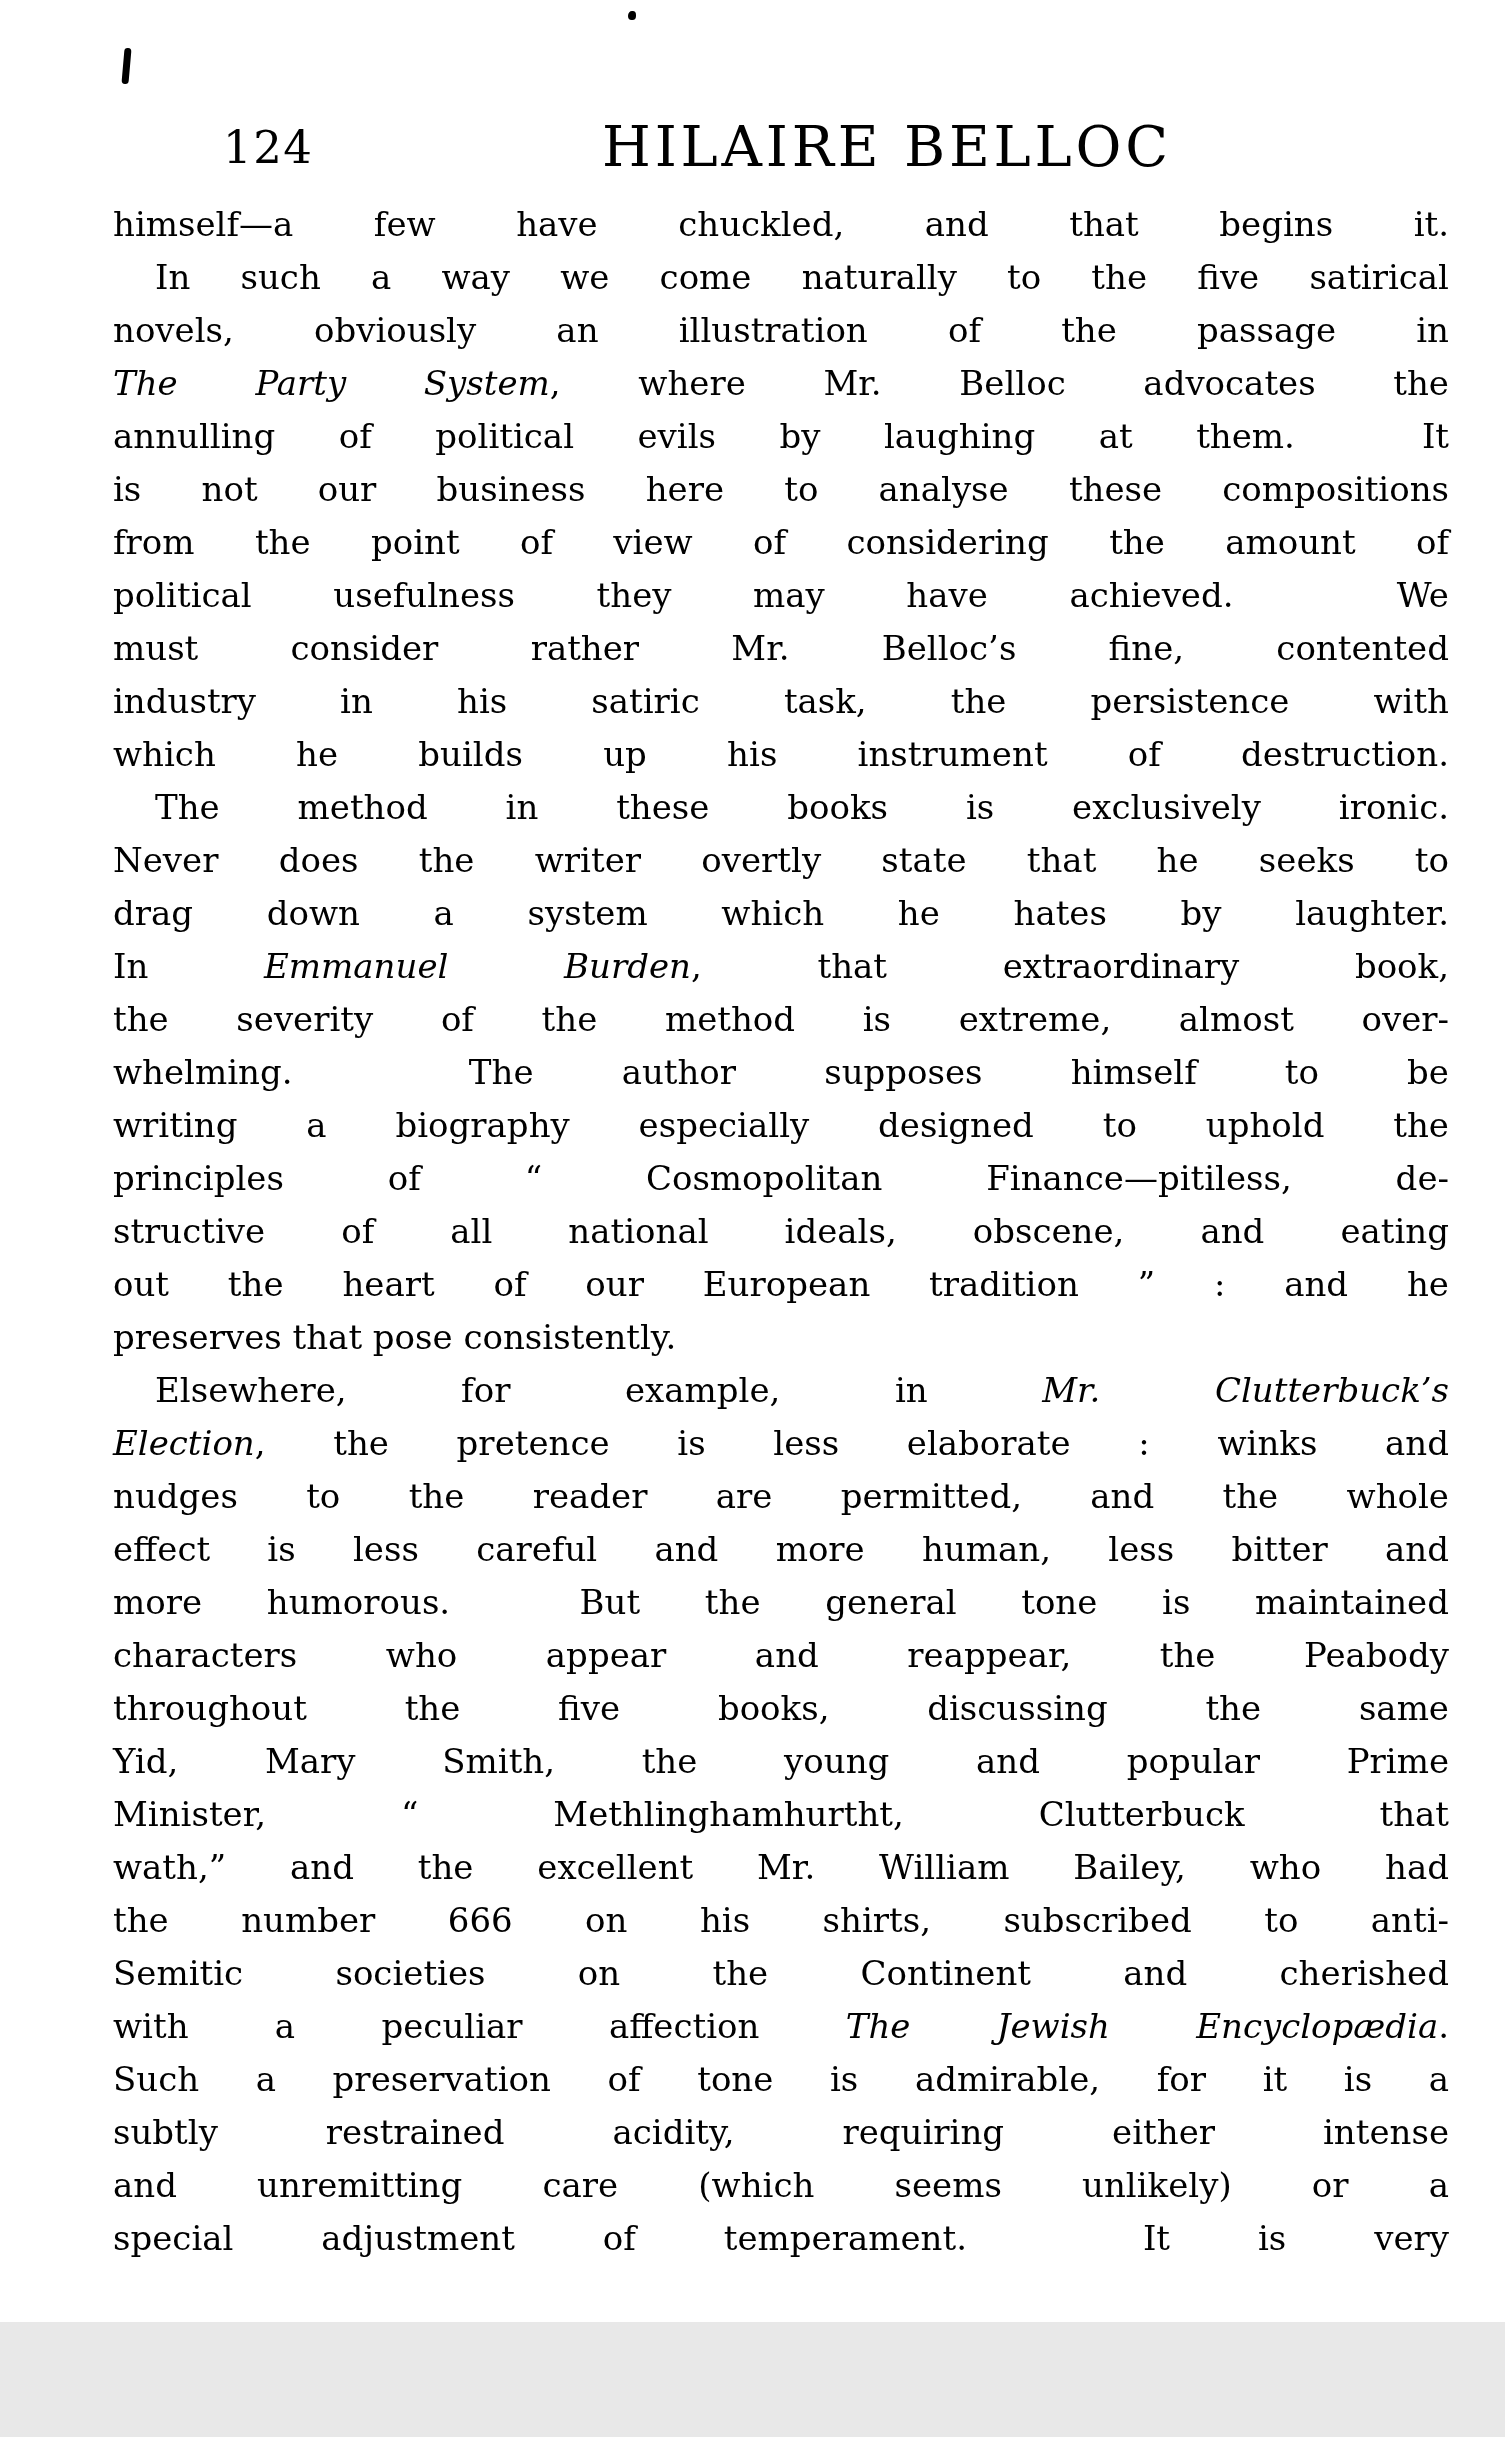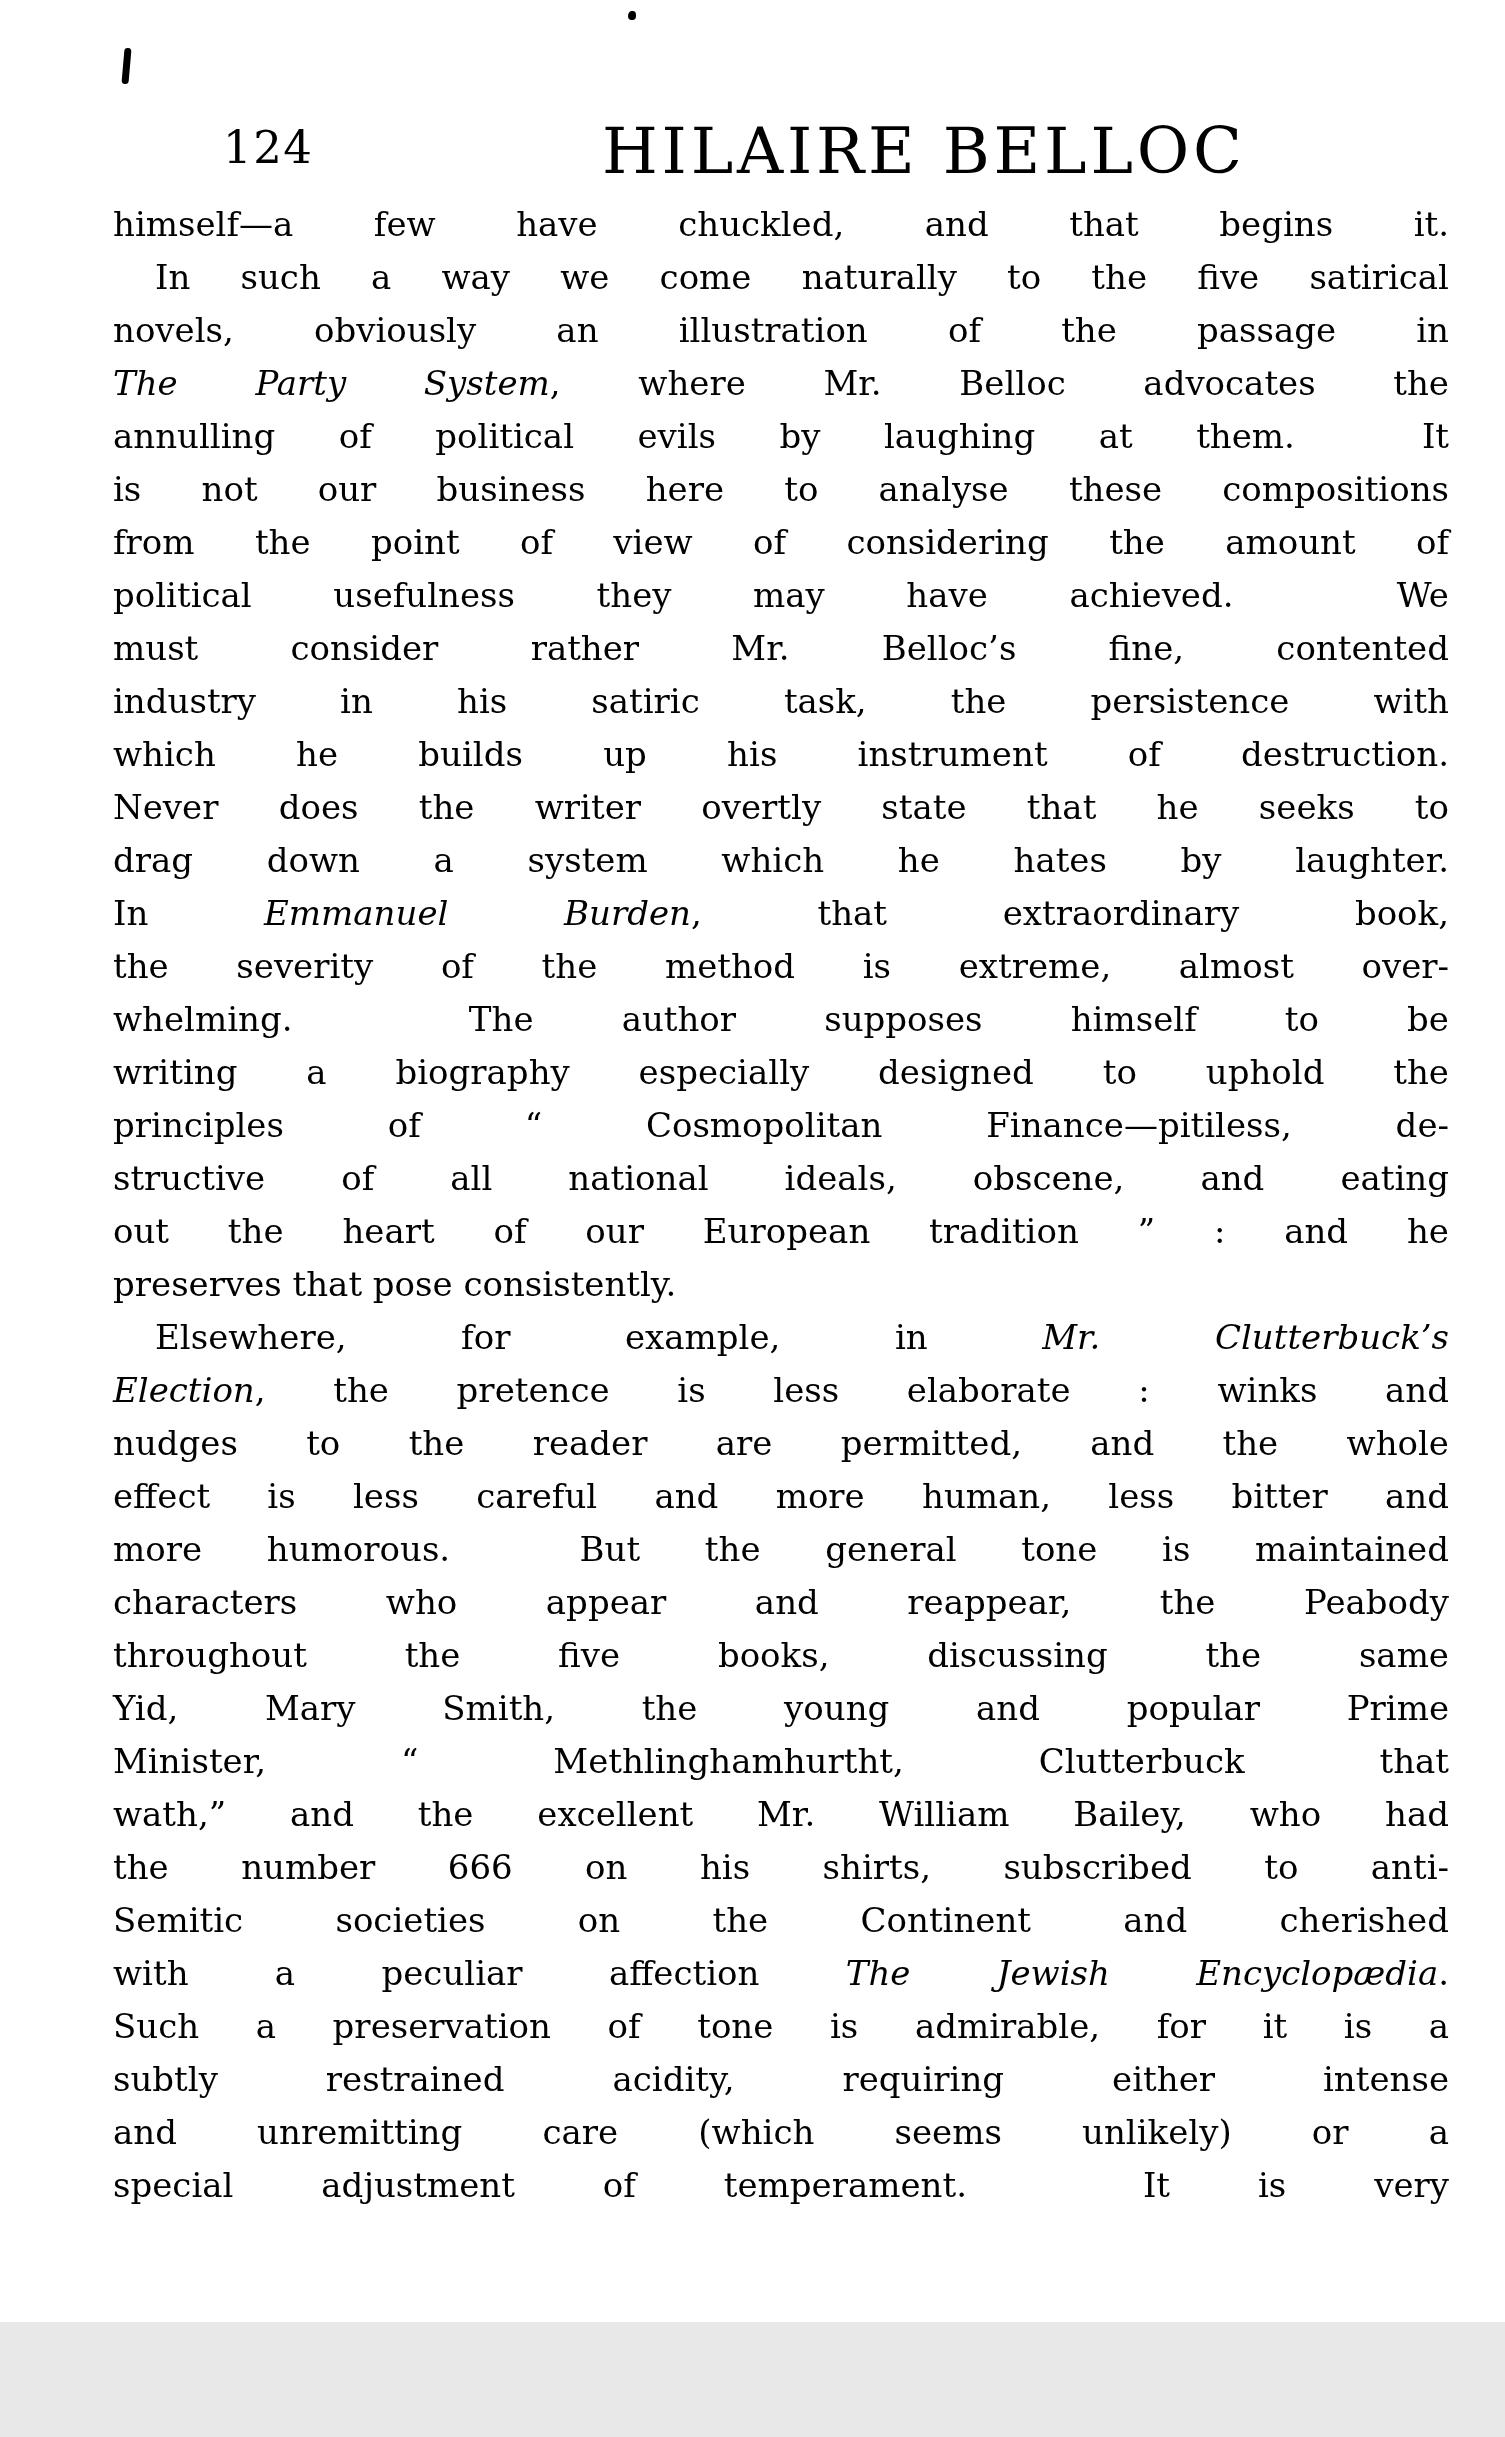--- a/index.html
+++ b/index.html
@@ -12,21 +12,21 @@
     overflow:hidden;
     text-decoration:underline;
   }
   .page-number{
     position:absolute;left:223px;top:125px;
     font-size:45px;line-height:1;
     letter-spacing:1.5px;
   }
   .running-title{
     position:absolute;left:602px;top:119px;
-    font-size:64px;line-height:1;
+    font-size:56px;line-height:1;
     letter-spacing:3.8px;
   }
   .body-block{
     position:absolute;left:113px;top:198px;width:1336px;
     font-size:34px;line-height:53px;
   }
   .line{
     text-align:justify;
     text-align-last:justify;
     -moz-text-align-last:justify;
@@ -60,20 +60,21 @@
       <div class="line indent"><span>In such a way we come naturally to the five satirical</span></div>
       <div class="line"><span>novels, obviously an illustration of the passage in</span></div>
       <div class="line"><i>The Party System</i><span>, where Mr. Belloc advocates the</span></div>
       <div class="line"><span>annulling of political evils by laughing at them.&nbsp; It</span></div>
       <div class="line"><span>is not our business here to analyse these compositions</span></div>
       <div class="line"><span>from the point of view of considering the amount of</span></div>
       <div class="line"><span>political usefulness they may have achieved.&nbsp; We</span></div>
       <div class="line"><span>must consider rather Mr. Belloc’s fine, contented</span></div>
       <div class="line"><span>industry in his satiric task, the persistence with</span></div>
       <div class="line"><span>which he builds up his instrument of destruction.</span></div>
+      <div class="line indent"><span>The method in these books is exclusively ironic.</span></div>
       <div class="line"><span>Never does the writer overtly state that he seeks to</span></div>
       <div class="line"><span>drag down a system which he hates by laughter.</span></div>
       <div class="line"><span>In </span><i>Emmanuel Burden</i><span>, that extraordinary book,</span></div>
       <div class="line"><span>the severity of the method is extreme, almost over-</span></div>
       <div class="line"><span>whelming.&nbsp; The author supposes himself to be</span></div>
       <div class="line"><span>writing a biography especially designed to uphold the</span></div>
       <div class="line"><span>principles of “&nbsp;Cosmopolitan Finance—pitiless, de-</span></div>
       <div class="line"><span>structive of all national ideals, obscene, and eating</span></div>
       <div class="line"><span>out the heart of our European tradition&nbsp;”&nbsp;: and he</span></div>
       <div class="line ragged"><span>preserves that pose consistently.</span></div>

